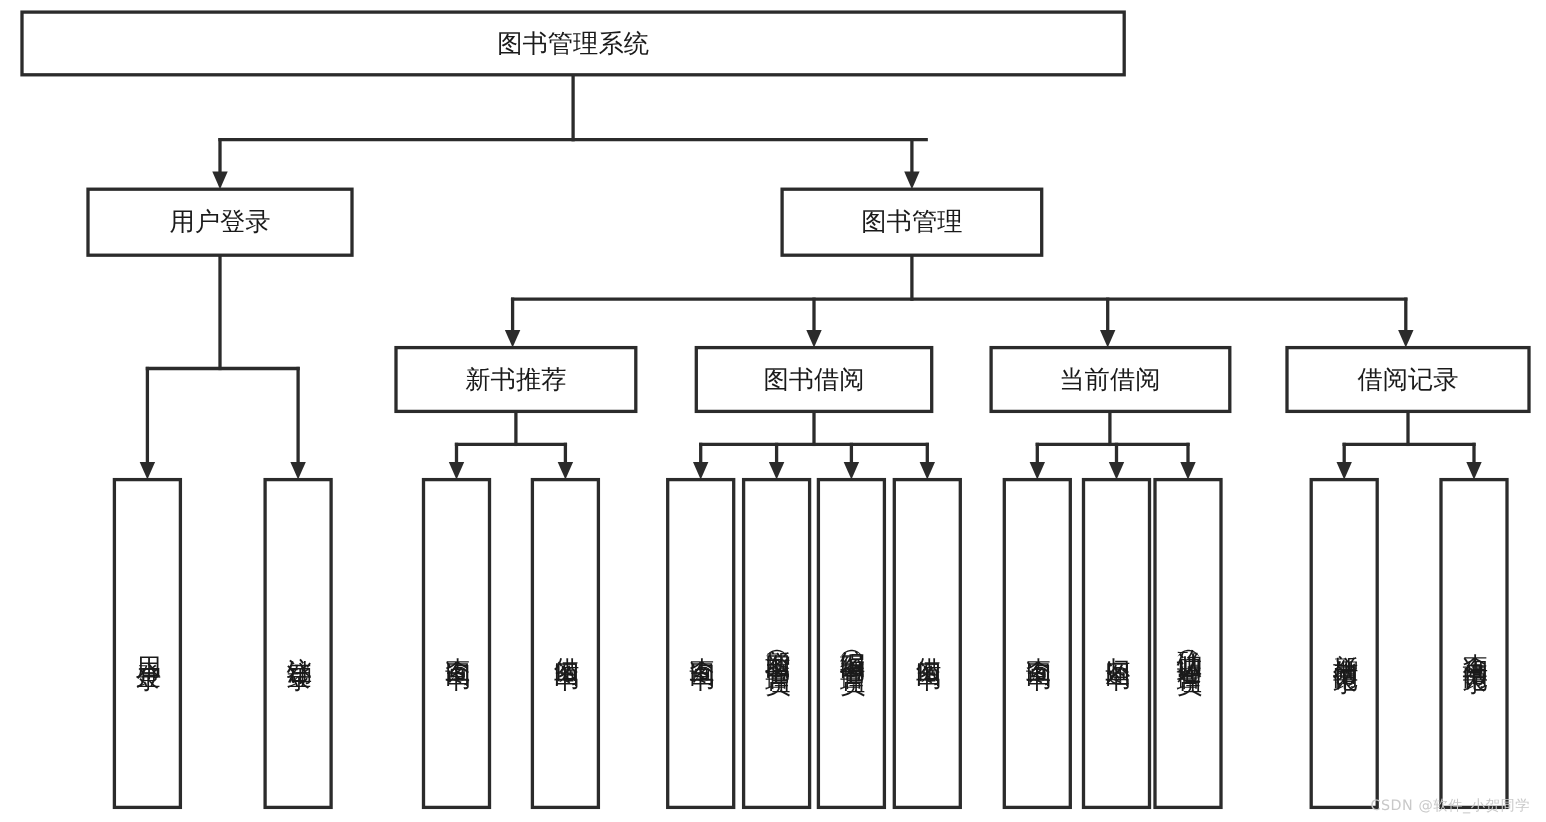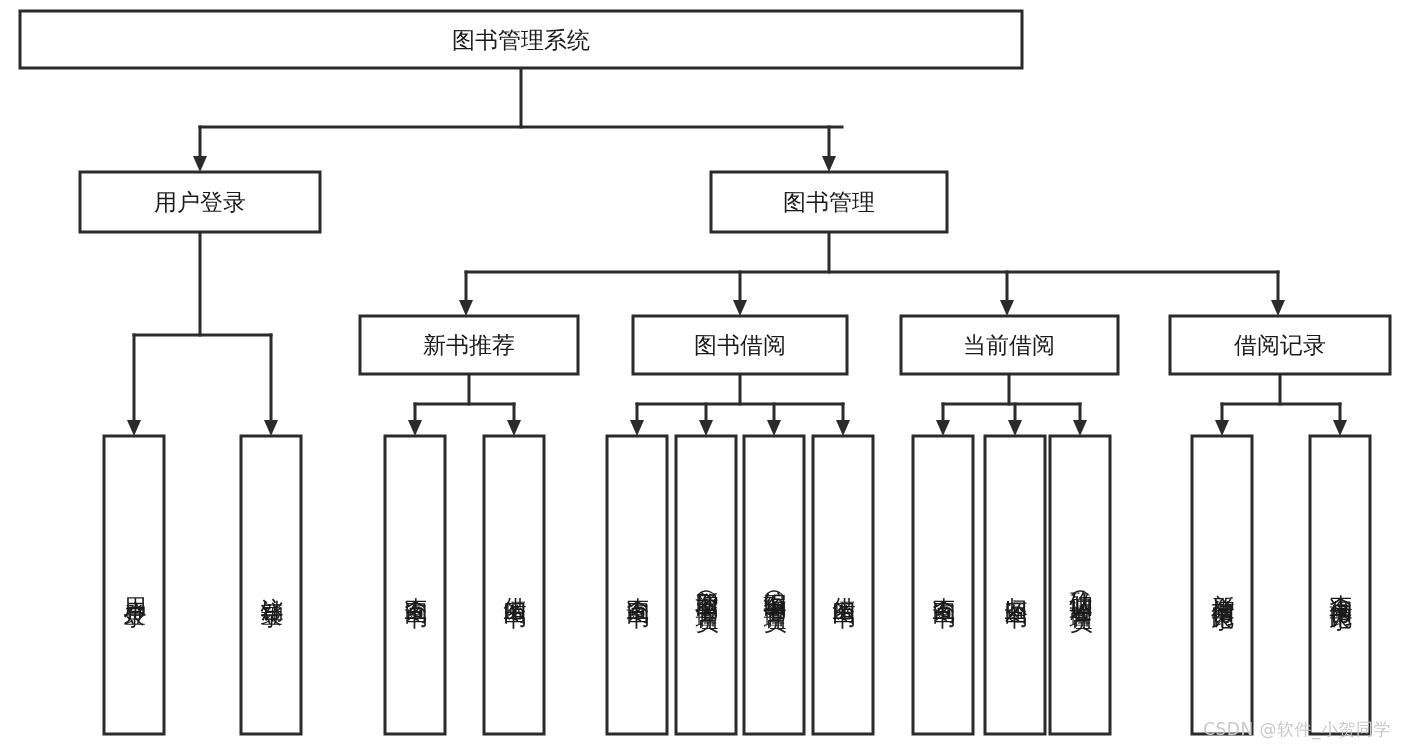--- a/index.html
+++ b/index.html
@@ -54,21 +54,21 @@
     text-orientation: upright;
     letter-spacing: 3px;
     dominant-baseline: middle;
     text-anchor: middle;
   }
   .watermark {
     position: absolute;
     right: 14px;
     bottom: 6px;
     font-family: "DejaVu Sans", "Liberation Sans", sans-serif;
-    font-size: 17px;
+    font-size: 13px;
     color: #c9c9c9;
     white-space: nowrap;
     letter-spacing: 0.5px;
     pointer-events: none;
   }
 </style>
 </head>
 <body>
 
 <div id="diagram-root">

